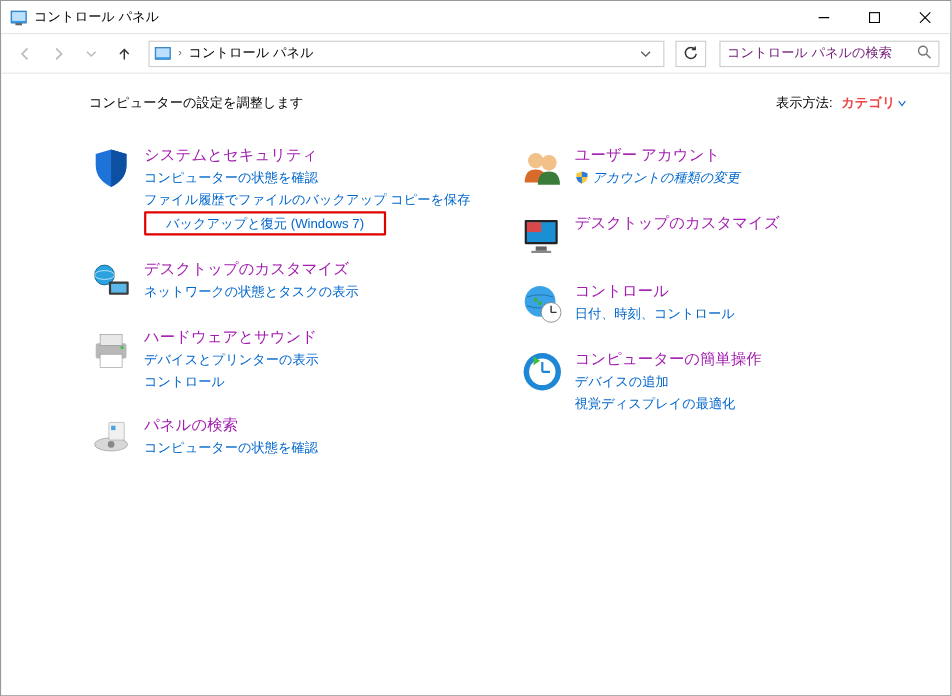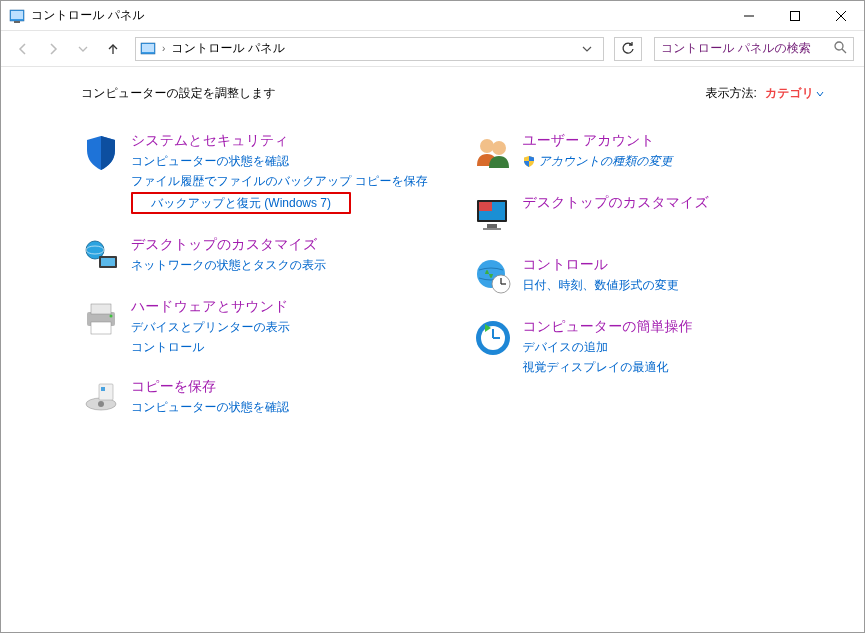--- a/index.html
+++ b/index.html
@@ -199,21 +199,21 @@
       <div class="cat">
         <div class="cat-icon">
           <svg class="icon-svg" viewBox="0 0 40 40">
               <ellipse cx="20" cy="26" rx="15" ry="6" fill="#d8d8d8" stroke="#999" stroke-width="0.6"></ellipse>
               <circle cx="20" cy="26" r="3" fill="#888"></circle>
               <rect x="18" y="6" width="14" height="16" rx="1" fill="#f0f0f0" stroke="#aaa" stroke-width="0.6"></rect>
               <rect x="20" y="9" width="4" height="4" fill="#4aa3e0"></rect>
             </svg>
         </div>
         <div class="cat-body">
-          <a class="cat-title">コピーを保存</a>
+          <a class="cat-title">パネルの検索</a>
           <a class="cat-link">コンピューターの状態を確認</a>
         </div>
       </div>
     </div>
 
     <div class="col">
 
       <div class="cat">
         <div class="cat-icon">
           <svg class="icon-svg" viewBox="0 0 40 40">
@@ -257,21 +257,21 @@
               <circle cx="18" cy="18" r="14" fill="#3aa3e8"></circle>
               <path d="M6 14 Q18 10 30 14 M6 22 Q18 26 30 22" stroke="#1b6fa8" stroke-width="0.8" fill="none"></path>
               <path d="M12 18 Q14 10 16 18 Q18 26 20 18" fill="#3fae3f"></path>
               <circle cx="28" cy="28" r="9" fill="#fff" stroke="#888" stroke-width="0.8"></circle>
               <line x1="28" y1="28" x2="28" y2="22" stroke="#333" stroke-width="1.3"></line>
               <line x1="28" y1="28" x2="33" y2="28" stroke="#333" stroke-width="1.3"></line>
             </svg>
         </div>
         <div class="cat-body">
           <a class="cat-title">コントロール</a>
-          <a class="cat-link">日付、時刻、数値形式の変更</a>
+          <a class="cat-link">日付、時刻、コントロール</a>
         </div>
       </div>
 
       <div class="cat">
         <div class="cat-icon">
           <svg class="icon-svg" viewBox="0 0 40 40">
               <circle cx="20" cy="20" r="17" fill="#1e87d6"></circle>
               <circle cx="20" cy="20" r="12" fill="#fff"></circle>
               <line x1="20" y1="20" x2="20" y2="11" stroke="#1e87d6" stroke-width="2"></line>
               <line x1="20" y1="20" x2="27" y2="20" stroke="#1e87d6" stroke-width="2"></line>

